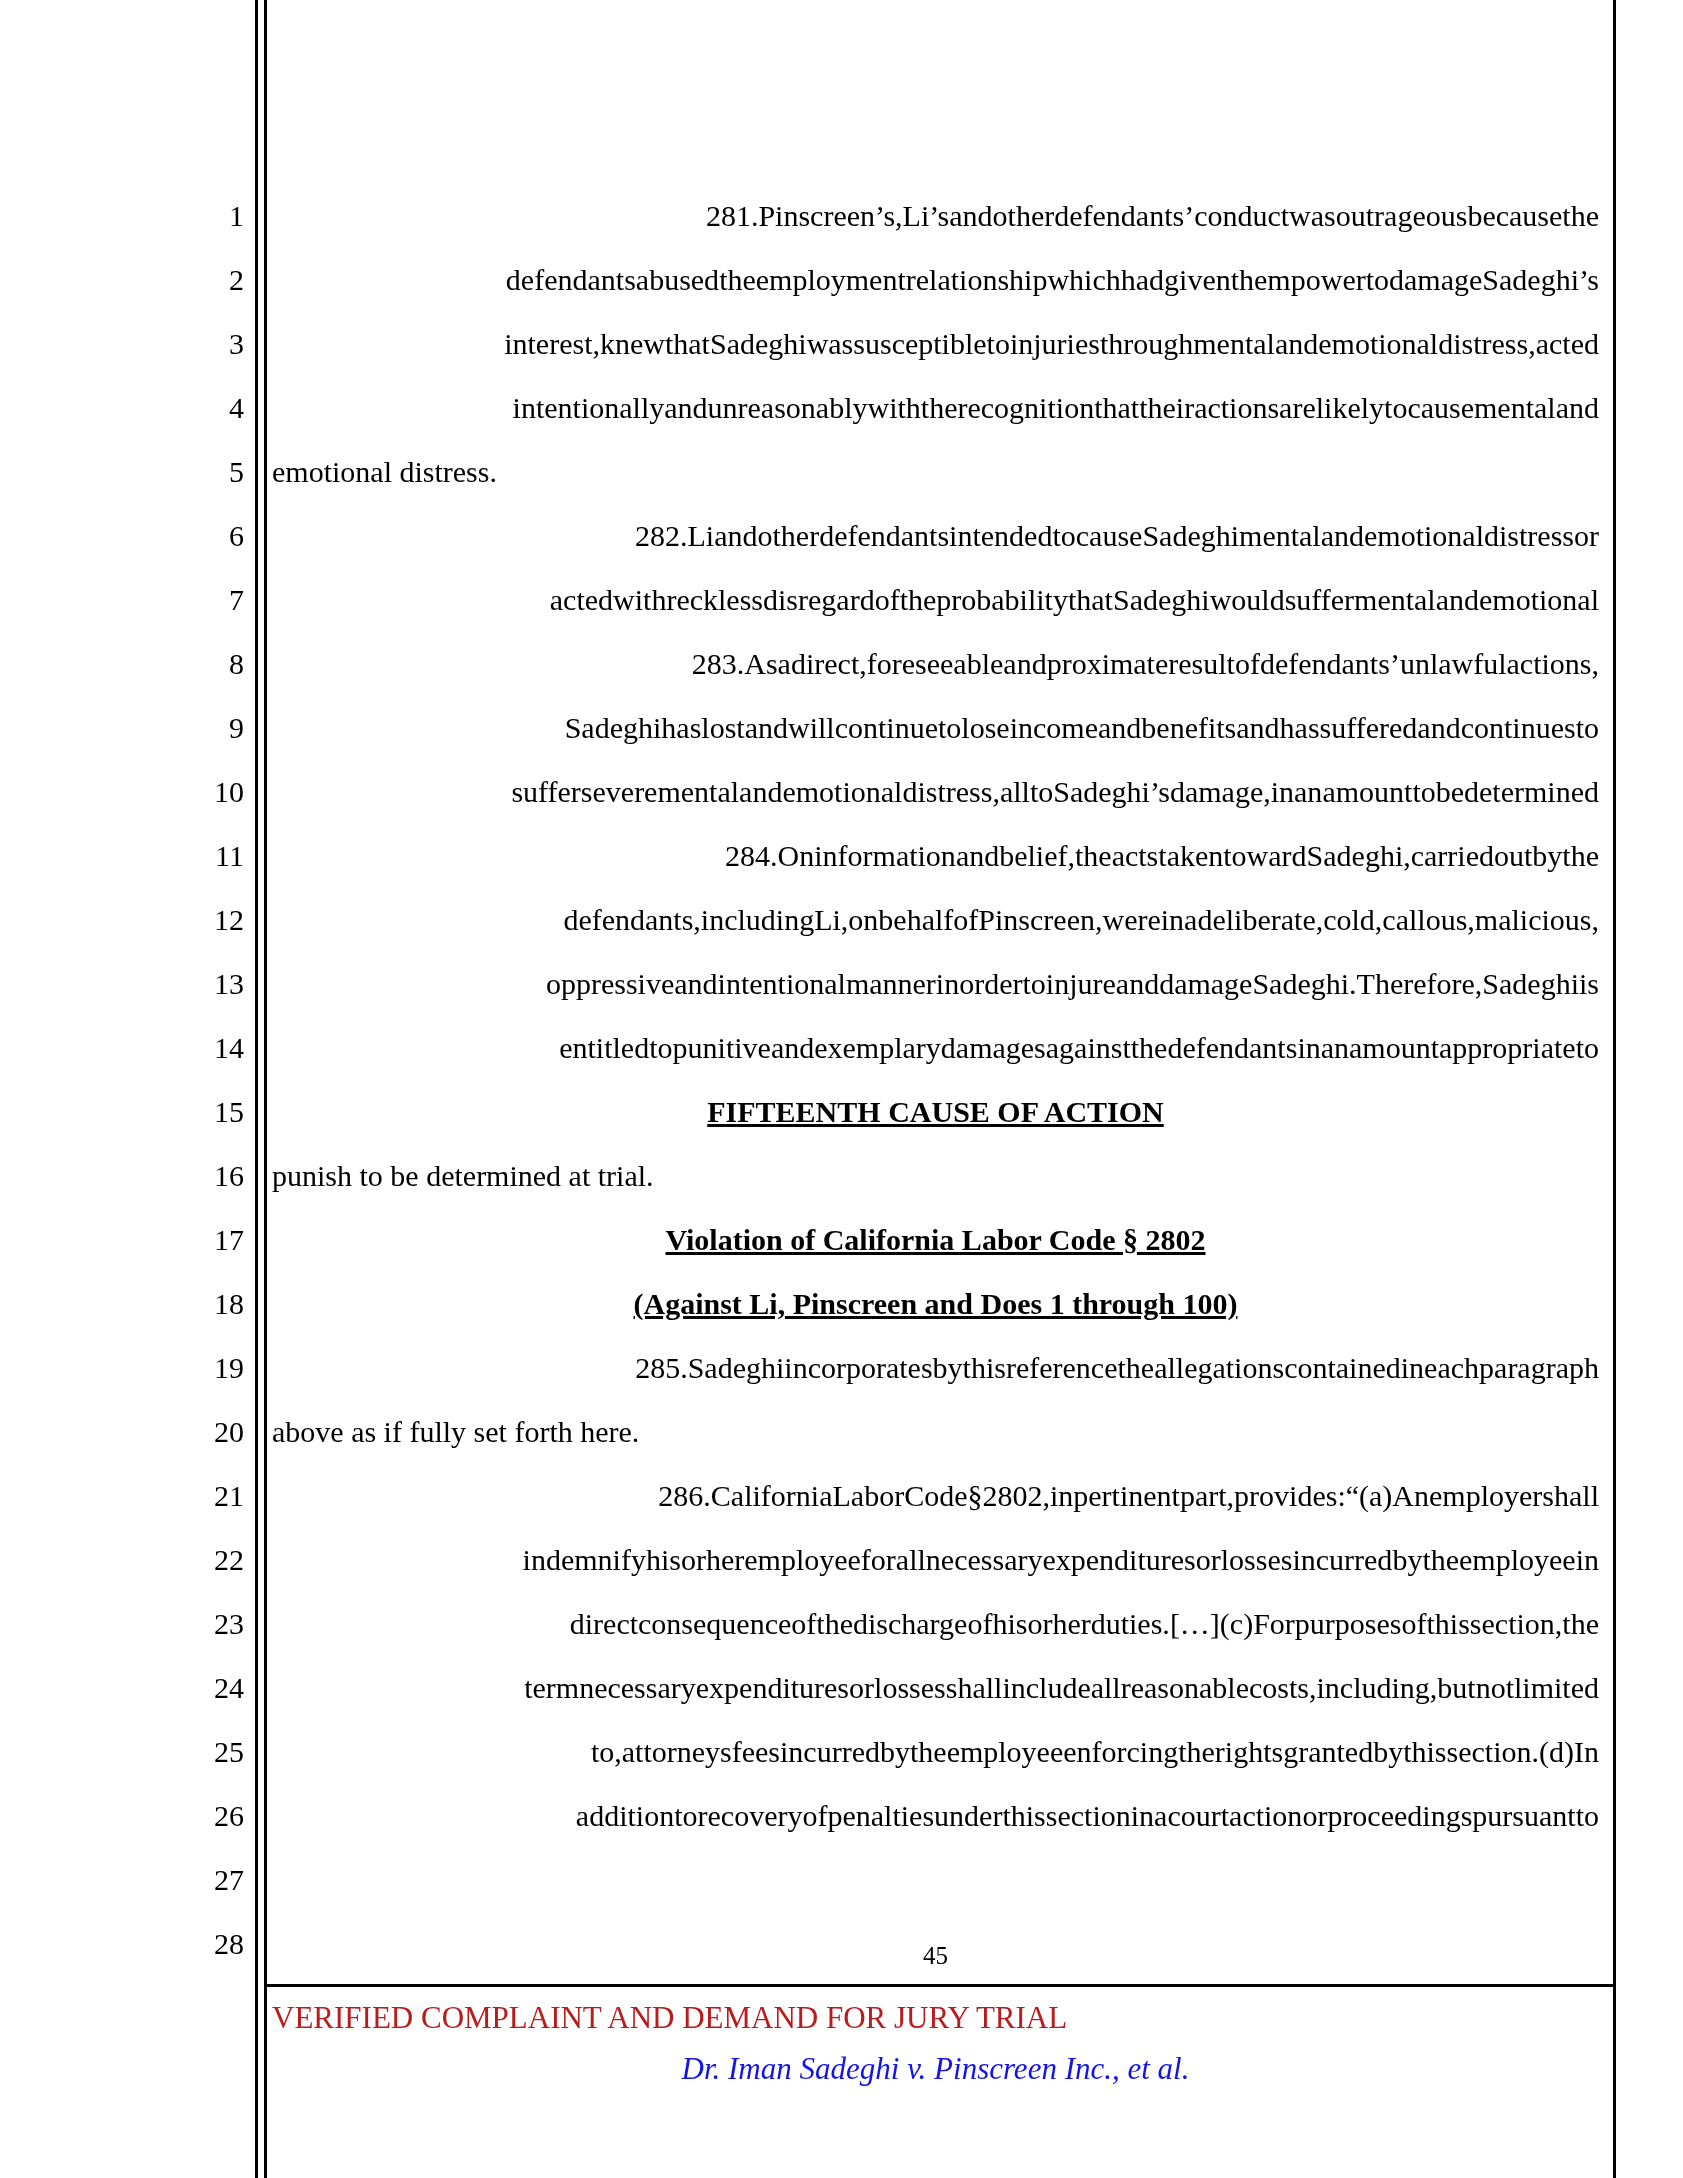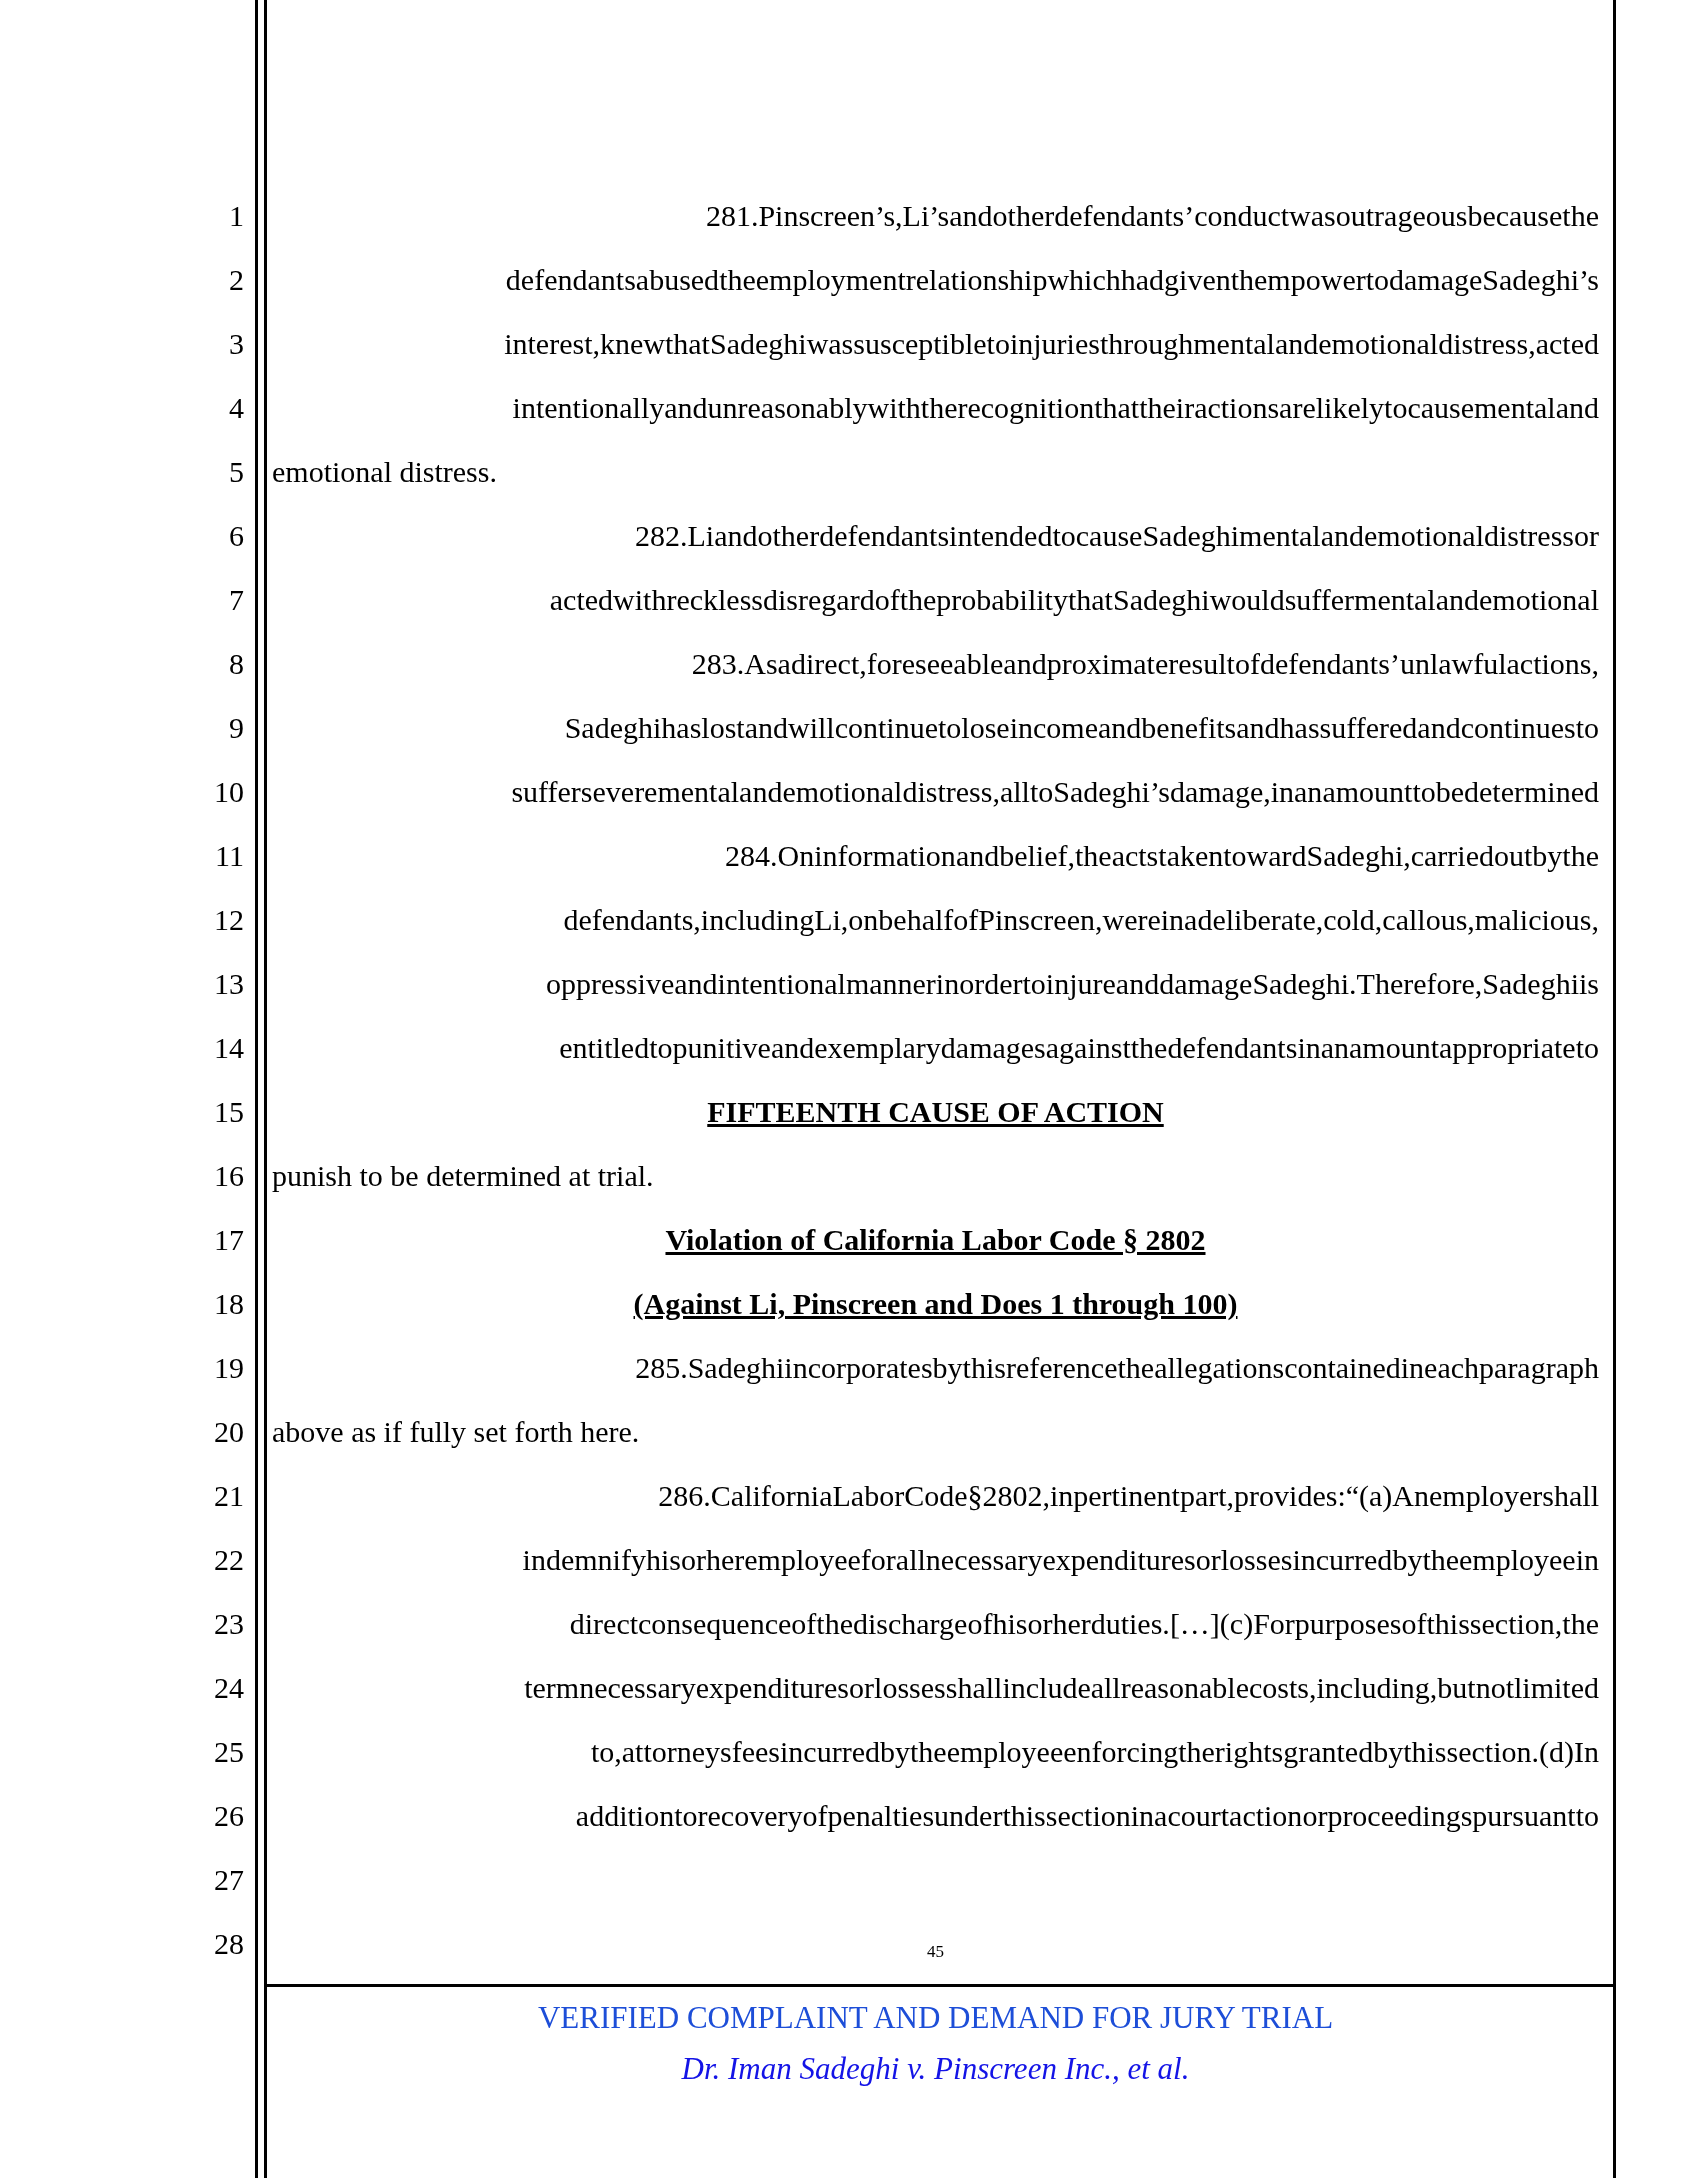--- a/index.html
+++ b/index.html
@@ -101,38 +101,38 @@
   .bold { font-weight: bold; text-decoration: underline; }
   .ul { text-decoration: underline; }
 
   
   .pagenum {
     position: absolute;
     left: 272px;
     top: 1942px;
     width: 1327px;
     text-align: center;
-    font-size: 17px;
+    font-size: 25px;
   }
   .footer-rule {
     position: absolute;
     left: 267px;
     top: 1984px;
     width: 1348px;
     height: 3px;
     background: #000;
   }
   .footer-line1 {
     position: absolute;
     left: 272px;
     top: 2000px;
     width: 1327px;
-    text-align: center;
+    text-align: left;
     font-size: 31px;
-    color: #1d4ed8;
+    color: #b91c1c;
   }
   .footer-line2 {
     position: absolute;
     left: 272px;
     top: 2051px;
     width: 1327px;
     text-align: center;
     font-size: 31px;
     font-style: italic;
     color: #1414e6;

